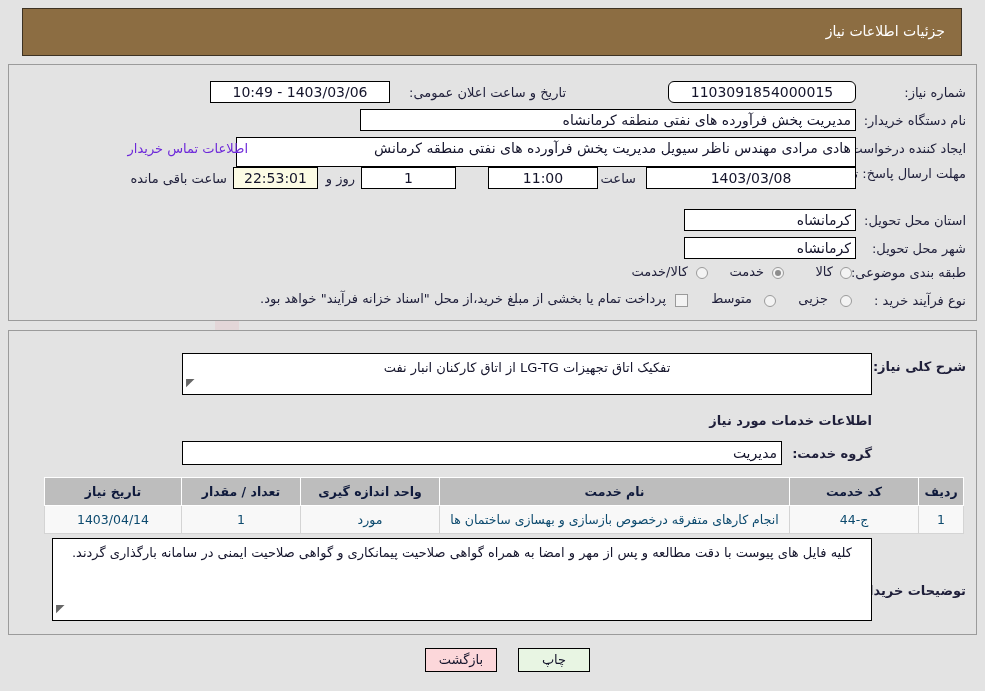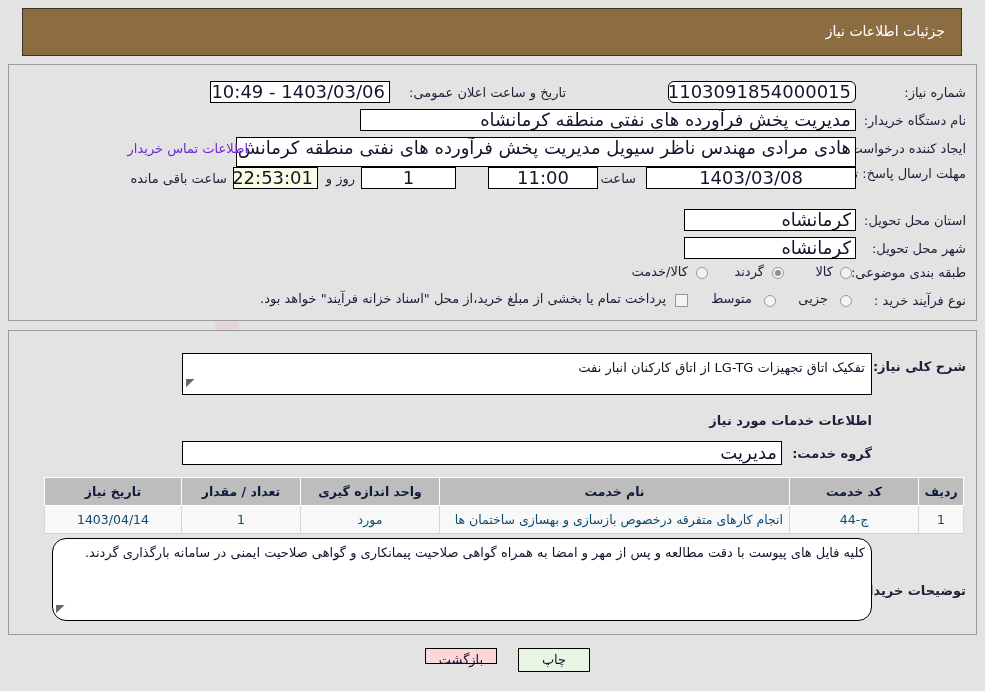--- a/index.html
+++ b/index.html
@@ -111,21 +111,21 @@
     white-space: nowrap;
     text-align: right;
   }
   .lbl-b { font-weight: bold; }
 
   .fld {
     position: absolute;
     background: #ffffff;
     border: 1px solid #000000;
     box-sizing: border-box;
-    font-size: 18px;
+    font-size: 14px;
     color: #14142b;
     line-height: 20px;
     padding: 0 4px;
     white-space: nowrap;
     overflow: hidden;
     text-overflow: clip;
   }
   .fld.center { text-align: center; }
   .fld.right  { text-align: right; }
   .fld.cream  { background: #fcfbe4; }
@@ -166,21 +166,21 @@
   
   .ta {
     position: absolute;
     background: #ffffff;
     border: 1px solid #000000;
     box-sizing: border-box;
     font-size: 13px;
     color: #14142b;
     padding: 4px 6px;
     line-height: 20px;
-    text-align: right;
+    text-align: center;
     overflow: hidden;
   }
   .ta .grip {
     position: absolute;
     left: 3px; bottom: 1px;
     font-size: 11px;
     color: #666;
     transform: scaleX(-1);
   }
 
@@ -203,37 +203,37 @@
     font-size: 12.5px;
   }
   #items-table td {
     background: #f8f8f8;
     color: #0c4a6e;
     border: 1px solid #d4d4d4;
     padding: 6px 6px;
     text-align: center;
     font-size: 12.5px;
   }
-  #items-table td.svc-name { text-align: right; }
+  #items-table td.svc-name { text-align: center; }
 
   
   .btn {
     position: absolute;
     border: 1px solid #000000;
     box-sizing: border-box;
     font-size: 13px;
     font-family: "DejaVu Sans", "Liberation Sans", sans-serif;
     color: #14142b;
     cursor: pointer;
     text-align: center;
     line-height: 22px;
     padding: 0;
   }
   #print-button  { left: 518px; top: 648px; width: 72px; height: 24px; background: #e8f5e3; }
-  #back-button   { left: 425px; top: 648px; width: 72px; height: 16px; background: #fcd7da; }
+  #back-button   { left: 425px; top: 648px; width: 72px; height: 24px; background: #fcd7da; }
 </style>
 </head>
 <body>
 
 <div class="watermark">
   <div class="wm-shield"></div>
   <div class="wm-shield-inner"></div>
   <div class="wm-v"></div>
   <div class="wm-arrow"></div>
   <div class="wm-arrowhead"></div>
@@ -271,21 +271,21 @@
   <span class="lbl" style="right:10px; top:148px;">استان محل تحویل:</span>
   <div class="fld right" style="right:120px; top:144px; width:172px; height:22px;">کرمانشاه</div>
 
   <span class="lbl" style="right:10px; top:176px;">شهر محل تحویل:</span>
   <div class="fld right" style="right:120px; top:172px; width:172px; height:22px;">کرمانشاه</div>
 
   <span class="lbl" style="right:10px; top:200px;">طبقه بندی موضوعی:</span>
   <span class="radio" style="right:124px; top:202px;"></span>
   <span class="lbl" style="right:143px; top:199px;">کالا</span>
   <span class="radio on" style="right:192px; top:202px;"></span>
-  <span class="lbl" style="right:212px; top:199px;">گردند</span>
+  <span class="lbl" style="right:212px; top:199px;">خدمت</span>
   <span class="radio" style="right:268px; top:202px;"></span>
   <span class="lbl" style="right:288px; top:199px;">کالا/خدمت</span>
 
   <span class="lbl" style="right:10px; top:228px;">نوع فرآیند خرید :</span>
   <span class="radio" style="right:124px; top:230px;"></span>
   <span class="lbl" style="right:148px; top:226px;">جزیی</span>
   <span class="radio" style="right:200px; top:230px;"></span>
   <span class="lbl" style="right:224px; top:226px;">متوسط</span>
   <span class="chk" style="right:288px; top:229px;"></span>
   <span class="lbl" style="right:310px; top:226px;">پرداخت تمام یا بخشی از مبلغ خرید،از محل "اسناد خزانه فرآیند" خواهد بود.</span>
@@ -298,21 +298,21 @@
     <span>تفکیک اتاق تجهیزات LG-TG از اتاق کارکنان انبار نفت</span>
     <span class="grip">◥</span>
   </div>
 
   <span class="lbl lbl-b" style="right:104px; top:82px;">اطلاعات خدمات مورد نیاز</span>
 
   <span class="lbl lbl-b" style="right:104px; top:115px;">گروه خدمت:</span>
   <div class="fld right" style="right:194px; top:110px; width:600px; height:24px; line-height:22px;">مدیریت</div>
 
   <span class="lbl lbl-b" style="right:10px; top:252px;">توضیحات خریدار:</span>
-  <div class="ta" style="right:104px; top:207px; width:820px; height:83px;border-radius:14px;">
+  <div class="ta" style="right:104px; top:207px; width:820px; height:83px;">
     <span>کلیه فایل های پیوست با دقت مطالعه و پس از مهر و امضا به همراه گواهی صلاحیت پیمانکاری و گواهی صلاحیت ایمنی در سامانه بارگذاری گردند.</span>
     <span class="grip">◥</span>
   </div>
 </div>
 
 <table id="items-table">
   <thead>
     <tr>
       <th style="width:36px;">ردیف</th>
       <th style="width:120px;">کد خدمت</th>

